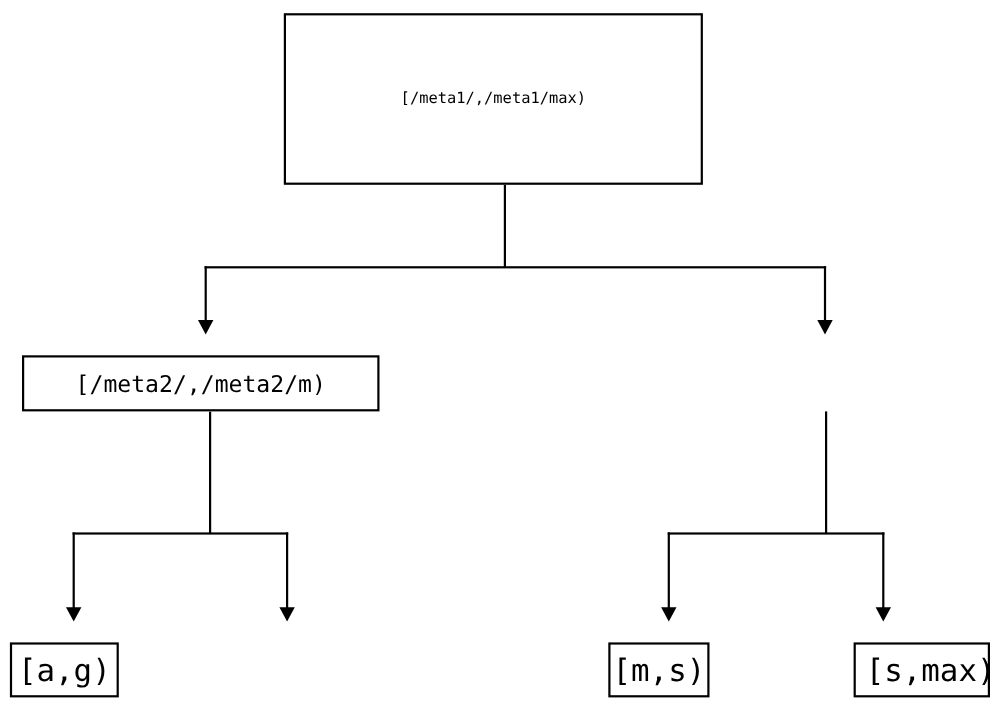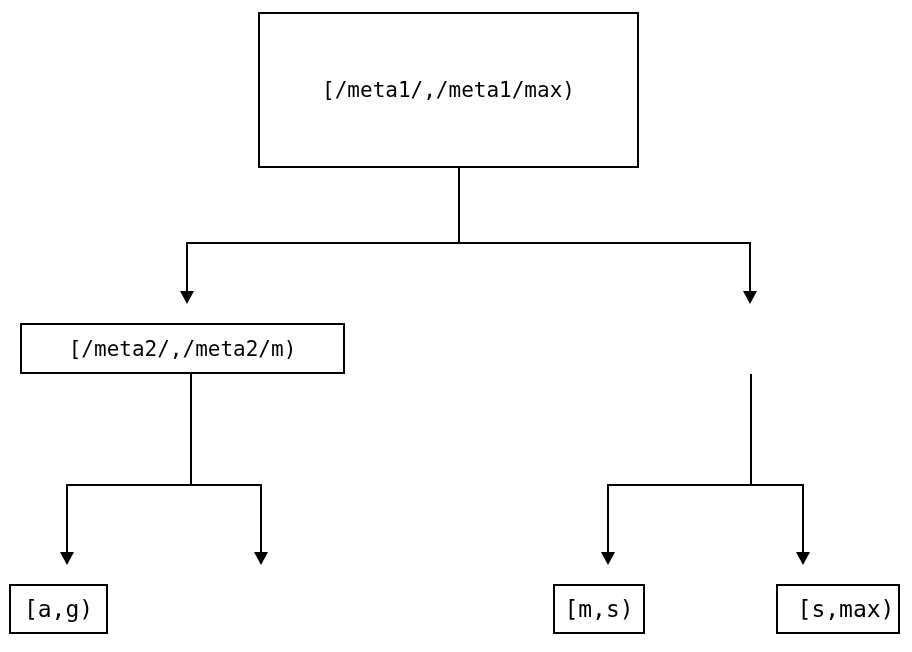--- a/index.html
+++ b/index.html
@@ -22,27 +22,27 @@
     border: 2px solid #000000;
     background: #ffffff;
     display: flex;
     align-items: center;
     justify-content: center;
     color: #000000;
     white-space: pre;
     letter-spacing: 0px;
   }
   .node-root {
-    font-size: 21px;
+    font-size: 14px;
   }
   .node-mid {
     font-size: 21px;
   }
   .node-leaf {
-    font-size: 23px;
+    font-size: 28px;
   }
   .edge-v {
     position: absolute;
     background: #000000;
     width: 2px;
   }
   .edge-h {
     position: absolute;
     background: #000000;
     height: 2px;

